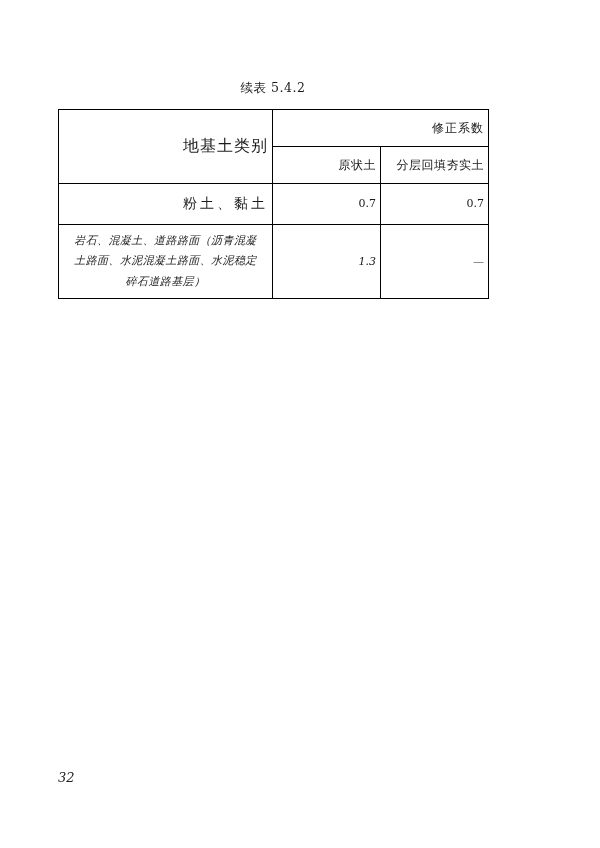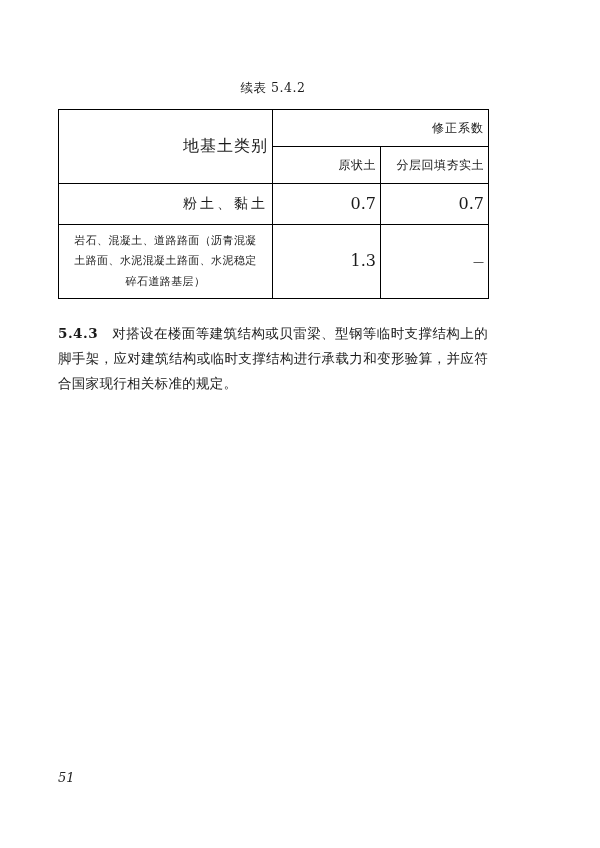--- a/index.html
+++ b/index.html
@@ -62,29 +62,29 @@
   }
   .cell-factor {
     font-size: 12px;
     letter-spacing: 1px;
   }
   .cell-sub {
     font-size: 12px;
     letter-spacing: 0.5px;
   }
   .cell-val {
-    font-size: 16px;
+    font-size: 11px;
     font-family: "DejaVu Serif", "Liberation Serif", serif;
   }
   .row-1 td { height: 30px; }
   .row-1 .cell-name {
     font-size: 14px;
     letter-spacing: 3px;
   }
-  .row-2 td { height: 60px; }
+  .row-2 td { height: 60px; font-style: italic; }
   .row-2 .cell-name {
     font-size: 11px;
     line-height: 1.85;
     letter-spacing: 0.4px;
     padding: 6px 10px;
     text-align: center;
   }
   .dash {
     font-size: 11px;
   }
@@ -146,21 +146,18 @@
           <td class="cell-val">0.7</td>
         </tr>
         <tr class="row-2">
           <td class="cell-name">岩石、混凝土、道路路面（沥青混凝土路面、水泥混凝土路面、水泥稳定碎石道路基层）</td>
           <td class="cell-val">1.3</td>
           <td class="cell-val dash">—</td>
         </tr>
       </tbody>
     </table>
 
-    <p class="para">
-      <span class="num">5.4.3</span><span class="gap"></span><span>对搭设在楼面等建筑结构或贝雷梁、型钢等临时支撑结构上的脚手架，应对建筑结构或临时支撑结构进行承载力和变形验算，并应符合国家现行相关标准的规定。</span>
-    </p>
 
   </div>
 
-  <div class="page-number">51</div>
+  <div class="page-number">32</div>
 
 </div>
 
 </body></html>

